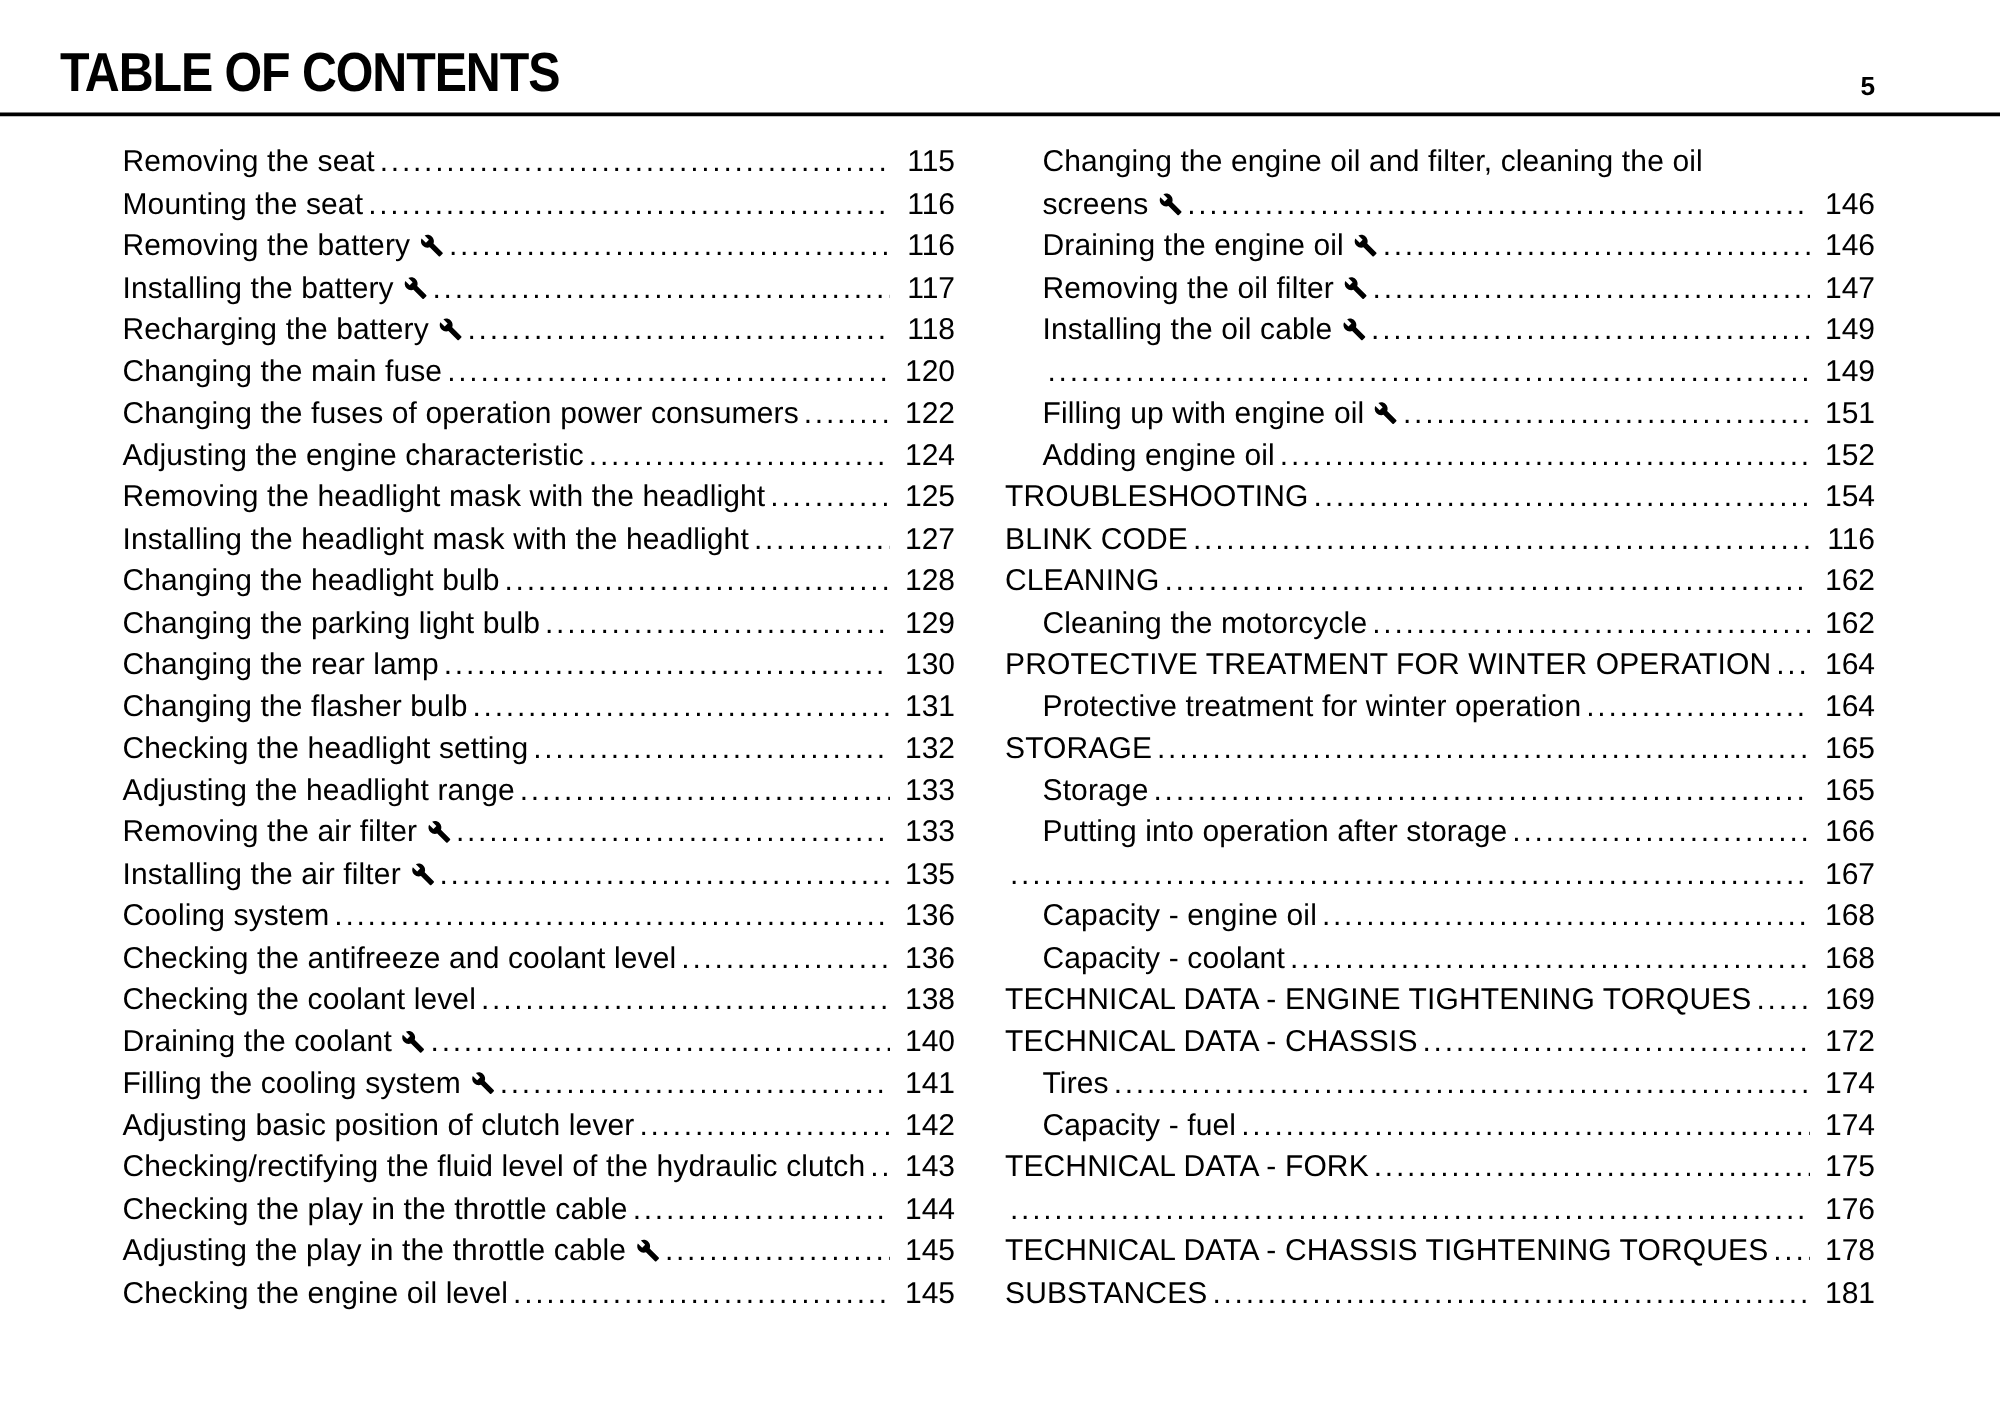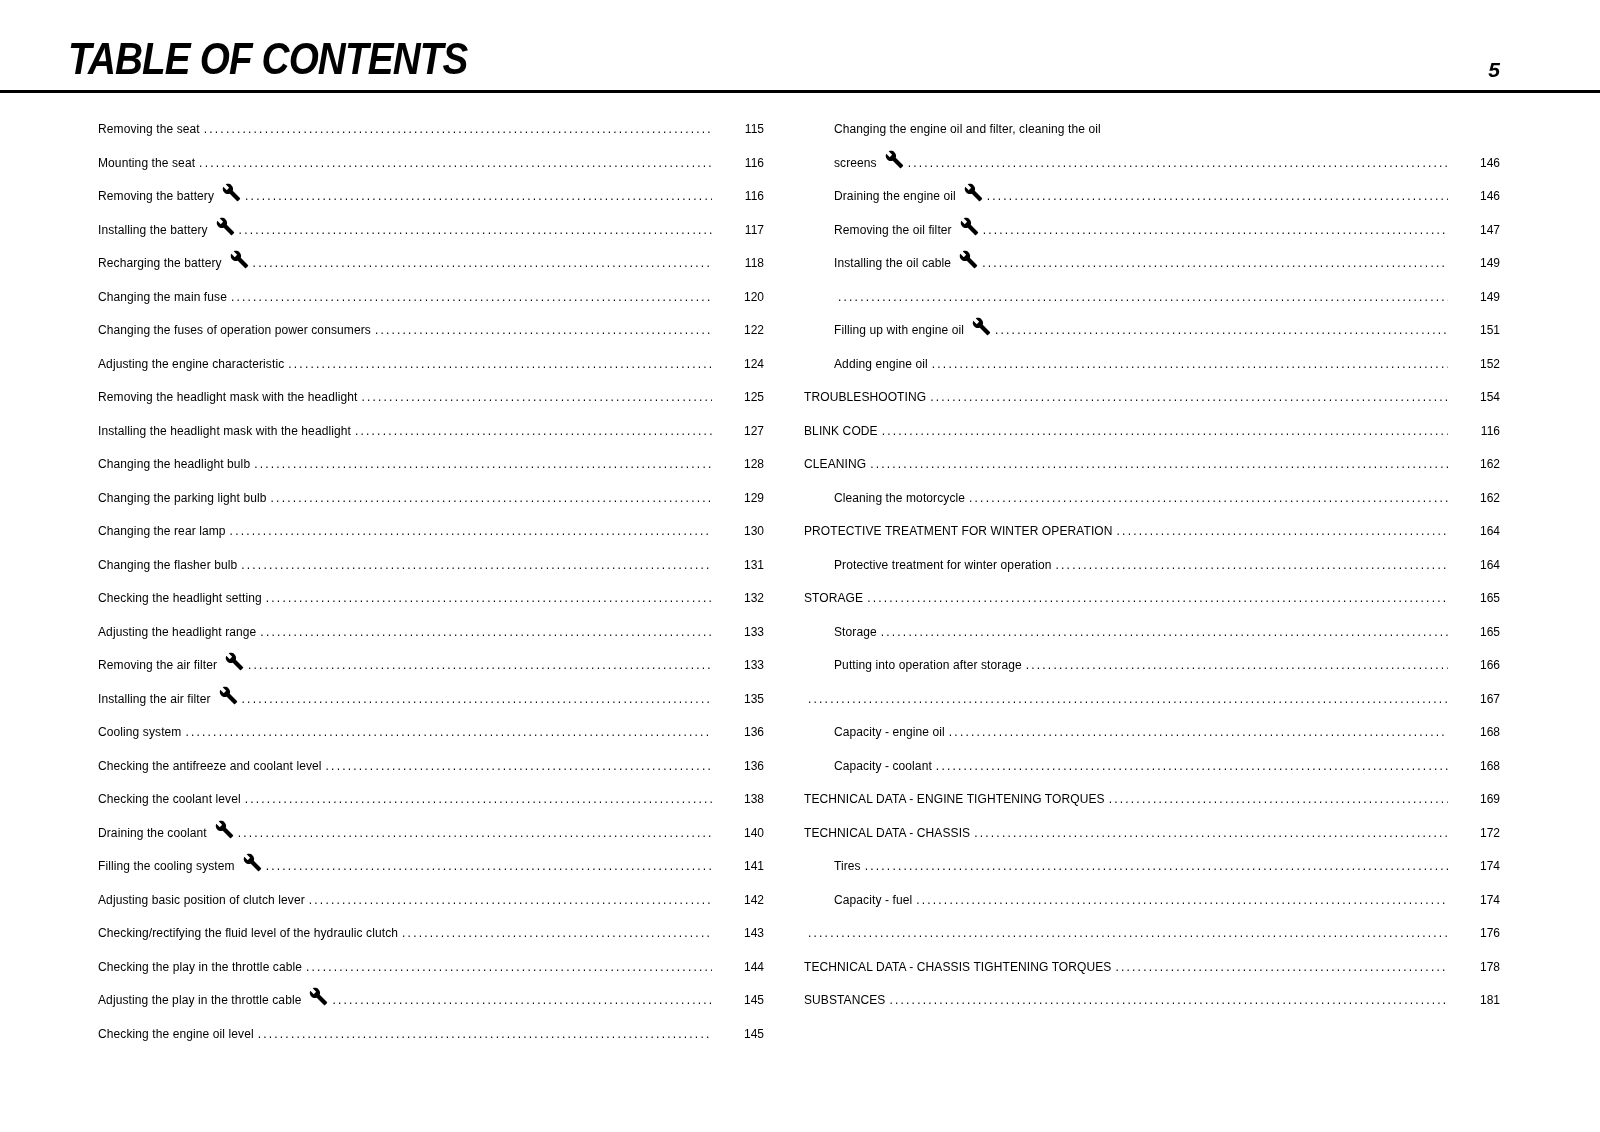--- a/index.html
+++ b/index.html
@@ -10,25 +10,24 @@
     font-family: "Liberation Sans", "DejaVu Sans", sans-serif;
   }
   body {
     width: 1600px;
     height: 1132px;
     overflow: hidden;
   }
   .page-doc { width: 1600px; }
 
   .header-row {
-    padding: 34px 100px 6px 68px;
+    padding: 34px 100px 6px 48px;
     display: flex;
     justify-content: space-between;
     align-items: flex-end;
-    font-style: italic;
   }
   .title {
     margin: 0;
     font-size: 44px;
     font-weight: bold;
     letter-spacing: -1px;
     transform: scaleX(0.88);
     transform-origin: left bottom;
     white-space: nowrap;
   }
@@ -46,21 +45,21 @@
   .columns {
     padding: 20px 100px 0 68px;
     display: flex;
     gap: 40px;
   }
   .col {
     flex: 1;
     min-width: 0;
   }
 
-  .entry { font-size: 12px; }
+  .entry { font-size: 24px; }
   .entry.indent { padding-left: 30px; }
   .row {
     display: flex;
     align-items: baseline;
     line-height: 33.5px;
     white-space: nowrap;
   }
   .labelwrap { flex: 0 0 auto; }
   .label { letter-spacing: 0.1px; }
   .dots {
@@ -479,20 +478,27 @@
         </div>
         <div class="entry indent">
           <div class="row">
             <span class="labelwrap"><span class="label">Capacity - fuel</span></span>
             <span class="dots"></span>
             <span class="pageno">174</span>
           </div>
         </div>
         <div class="entry">
           <div class="row">
+            <span class="labelwrap"><span class="label">TECHNICAL DATA - FORK</span></span>
+            <span class="dots"></span>
+            <span class="pageno">175</span>
+          </div>
+        </div>
+        <div class="entry">
+          <div class="row">
             <span class="dots"></span>
             <span class="pageno">176</span>
           </div>
         </div>
         <div class="entry">
           <div class="row">
             <span class="labelwrap"><span class="label">TECHNICAL DATA - CHASSIS TIGHTENING TORQUES</span></span>
             <span class="dots"></span>
             <span class="pageno">178</span>
           </div>

